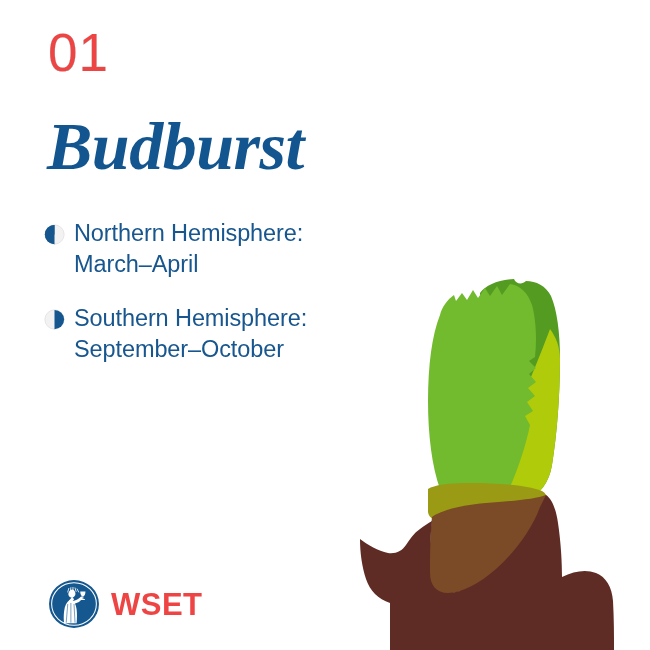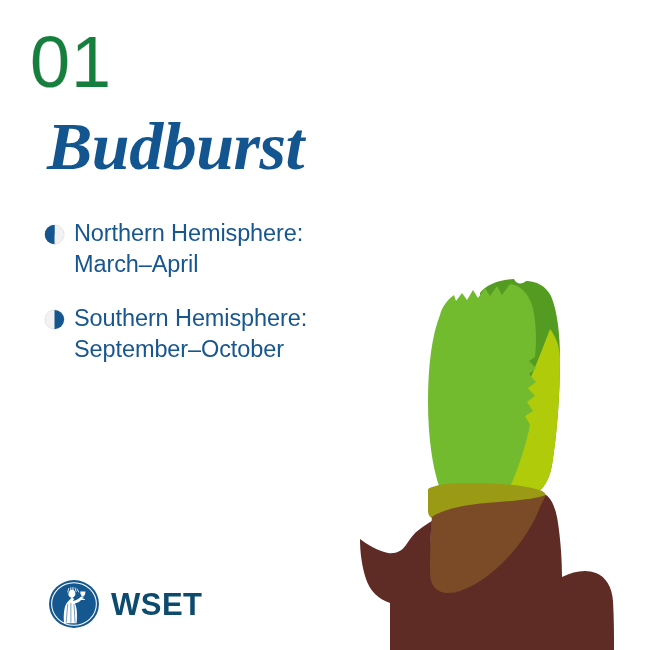--- a/index.html
+++ b/index.html
@@ -14,27 +14,27 @@
     height: 650px;
     background: #ffffff;
     overflow: hidden;
     font-family: "Liberation Sans", sans-serif;
     -webkit-font-smoothing: antialiased;
   }
 
   
   #step-number {
     position: absolute;
-    left: 30px;
+    left: 48px;
     top: 26px;
     font-family: "Liberation Sans", sans-serif;
-    font-size: 72px;
+    font-size: 53px;
     font-weight: 300;
     letter-spacing: 1px;
-    color: #15803d;
+    color: #ef4444;
     line-height: 1;
     -webkit-text-stroke: 0.2px #9d948c;
   }
 
   
   #title {
     position: absolute;
     left: 47px;
     top: 112px;
     font-family: "Liberation Serif", "DejaVu Serif", serif;
@@ -87,21 +87,21 @@
     width: 52px;
     height: 52px;
     flex: 0 0 auto;
   }
   #logo-word {
     margin-left: 11px;
     font-family: "Liberation Sans", sans-serif;
     font-weight: bold;
     font-size: 31px;
     letter-spacing: 0.5px;
-    color: #0c4a6e;
+    color: #ef4444;
     line-height: 1;
   }
 
   
   #illustration {
     position: absolute;
     left: 330px;
     top: 255px;
     width: 320px;
     height: 395px;

